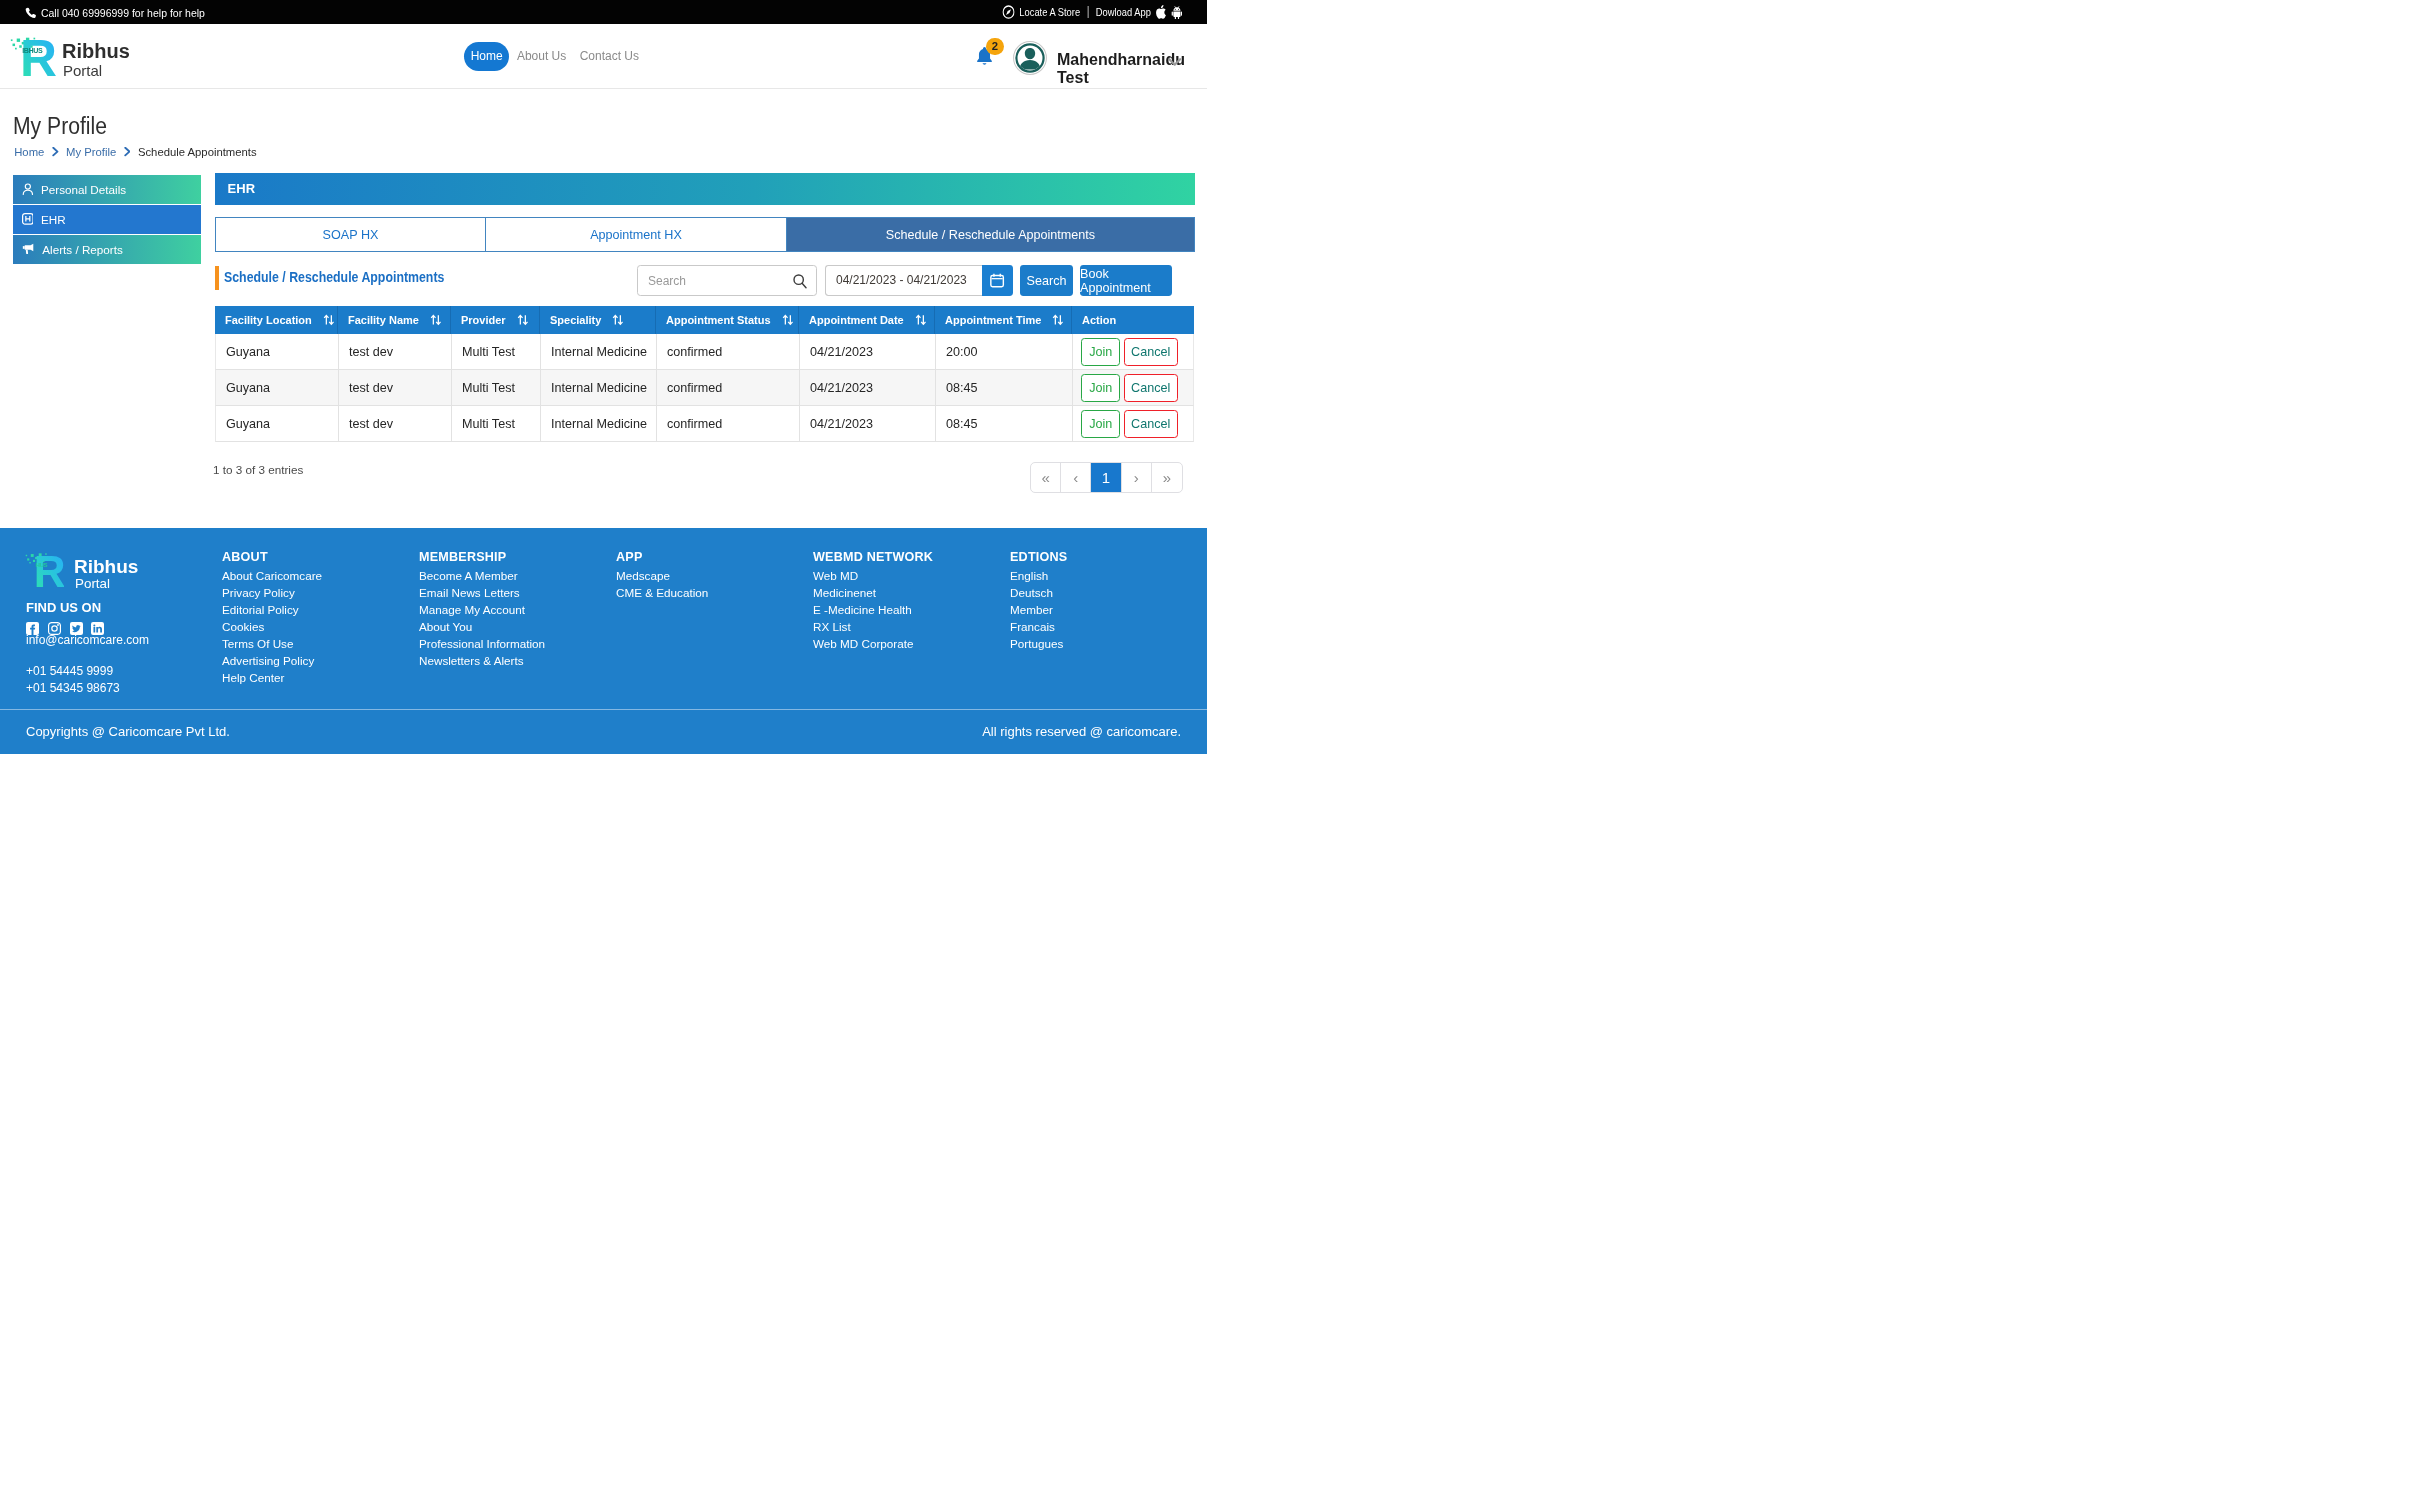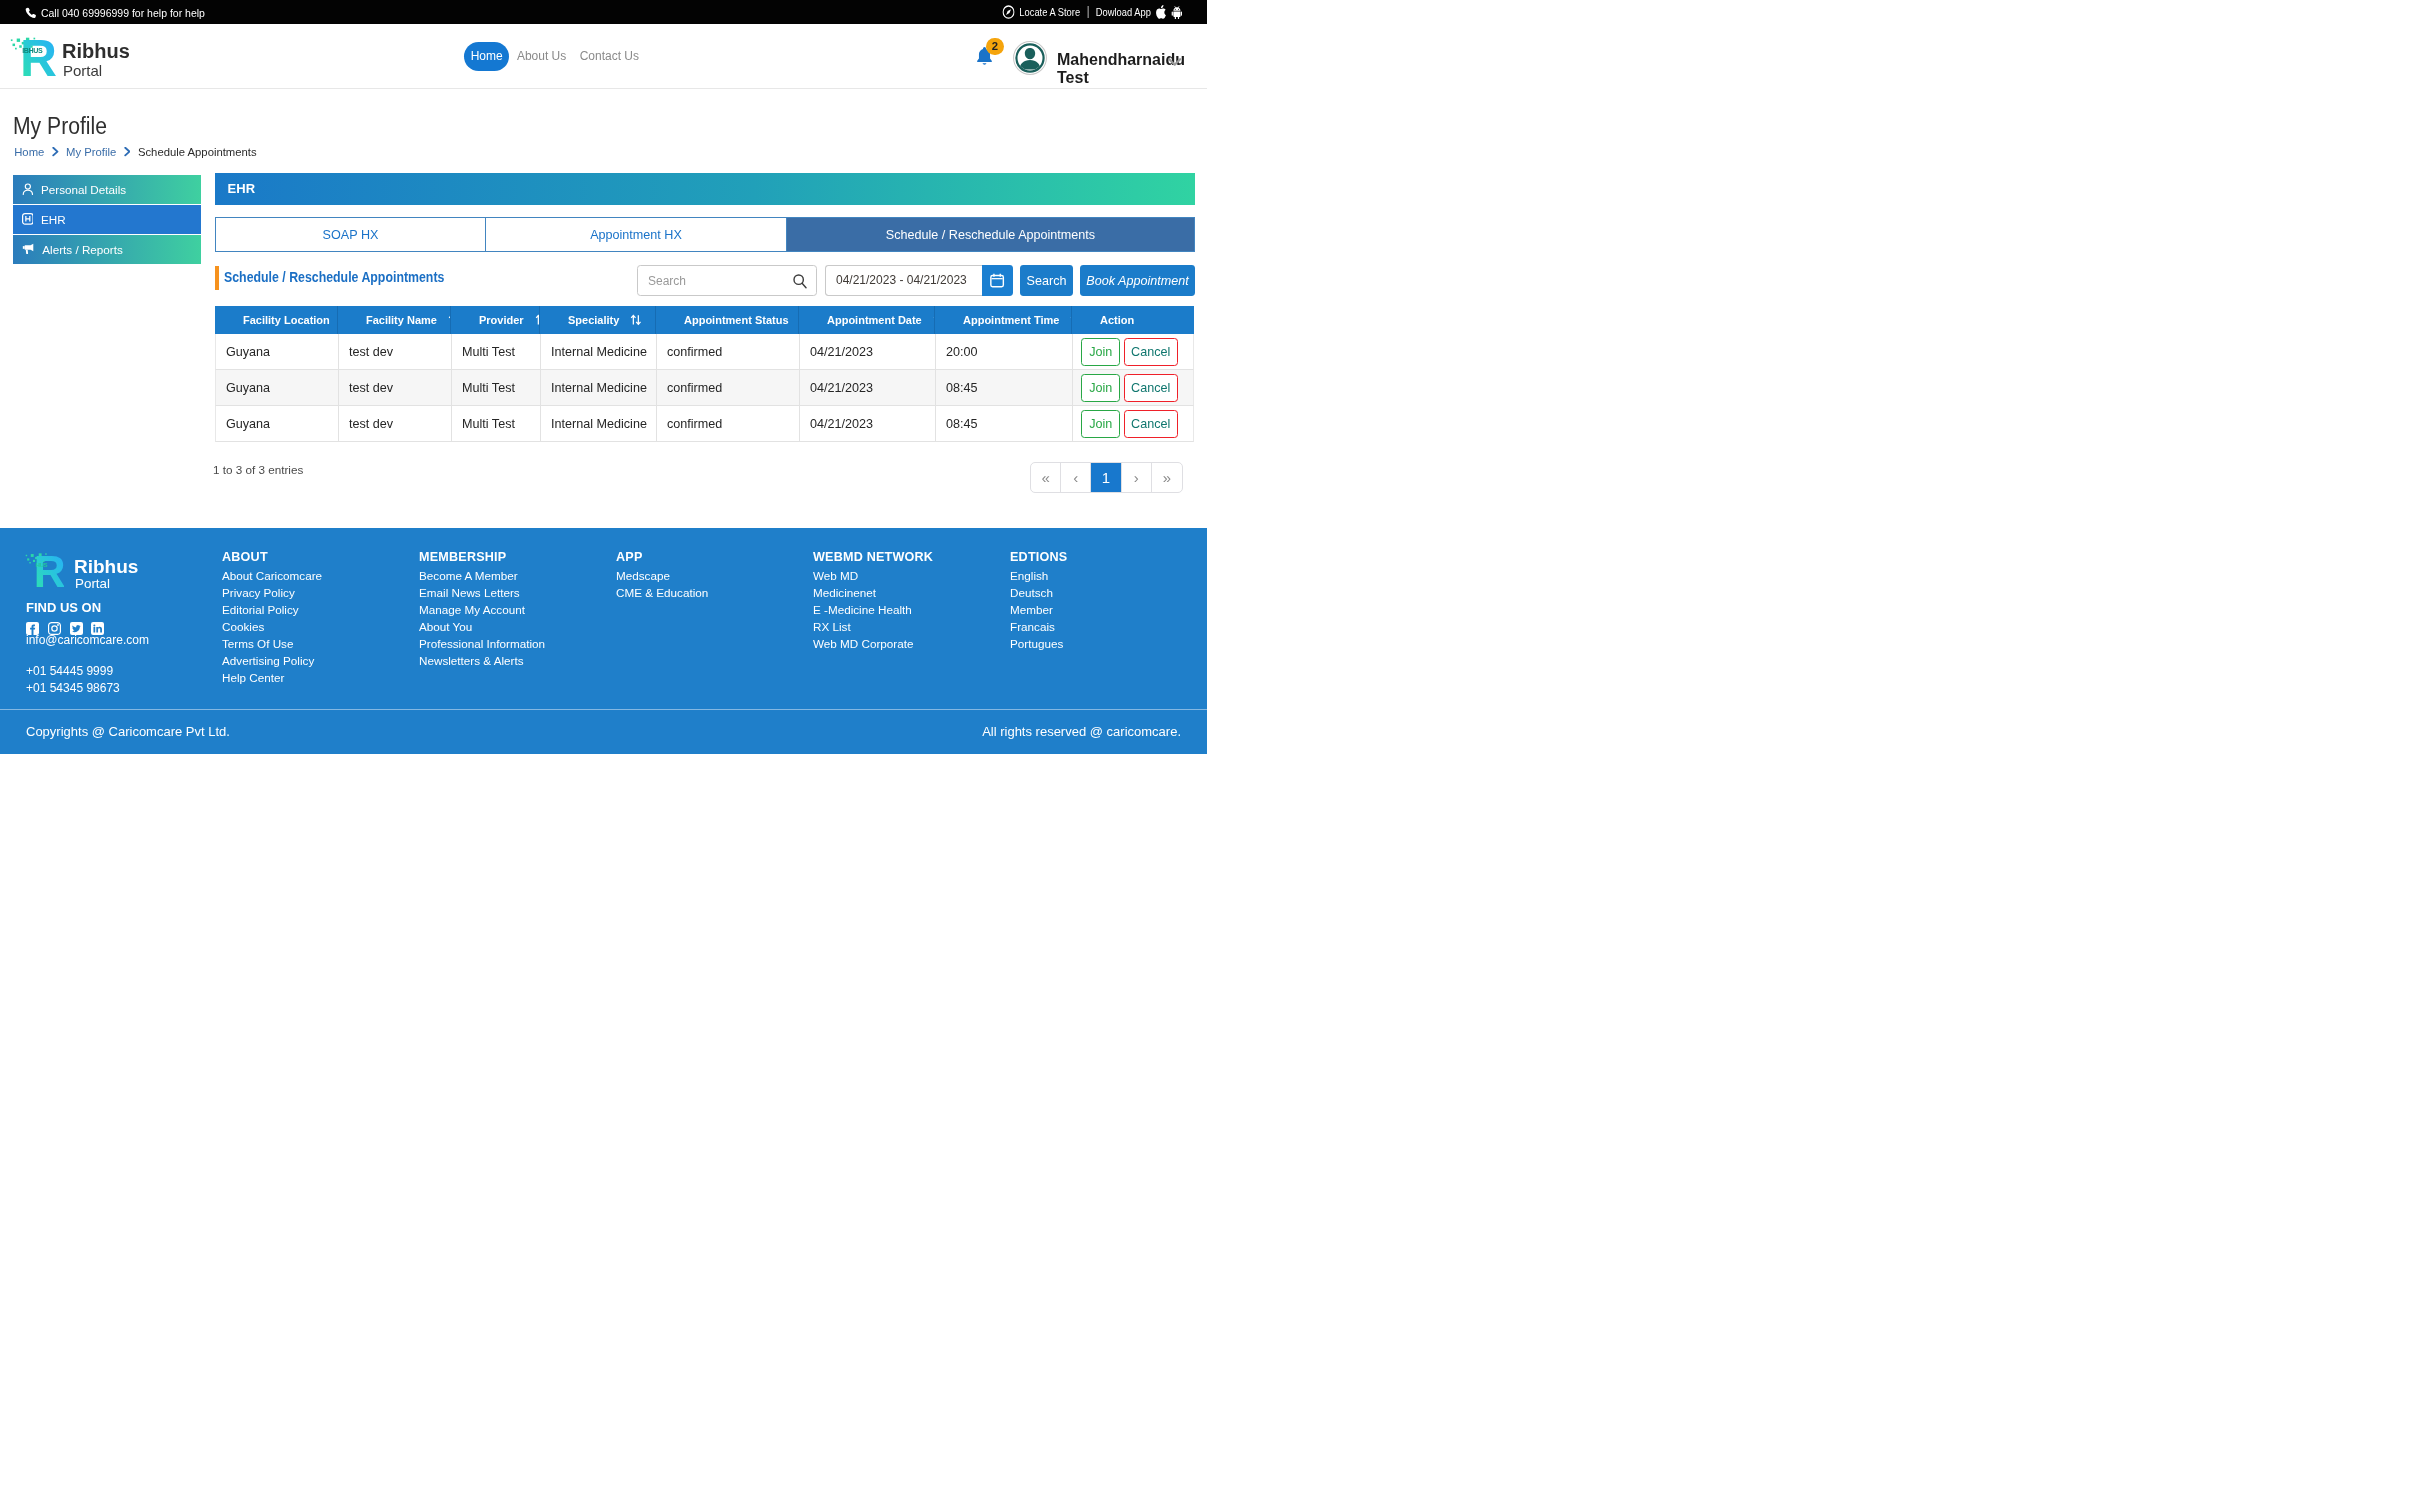--- a/index.html
+++ b/index.html
@@ -54,26 +54,26 @@
 .obar { position:absolute; left:0; top:0.8px; width:3.8px; height:24px; background:#f6921e; }
 .sectitle { position:absolute; left:9.2px; top:4.2px; font-size:14.2px; font-weight:bold; color:#1b6fc4; transform:scaleX(0.87); transform-origin:left center; white-space:nowrap; }
 .search { position:absolute; left:422px; top:0; width:180px; height:31px; border:0.8px solid #c9c9c9; border-radius:3.4px; background:#fff; }
 .search .ph { position:absolute; left:10px; top:8px; font-size:12px; color:#999; }
 .search svg { position:absolute; right:9.2px; top:7.5px; }
 .dgroup { position:absolute; left:610px; top:0; width:188px; height:31px; }
 .dinput { position:absolute; left:0; top:0; width:157px; height:31px; border:0.8px solid #c9c9c9; border-right:none; border-radius:3.4px 0 0 3.4px; background:#fff; font-size:12px; color:#3f3a36; line-height:29px; padding-left:10px; }
 .dbtn { position:absolute; left:157px; top:0; width:31px; height:31px; background:#1b7fd1; border-radius:0 3.4px 3.4px 0; display:flex; align-items:center; justify-content:center; }
 .btn { position:absolute; top:0; height:31px; background:#1b7cca; border-radius:3.4px; color:#fff; font-size:12.6px; display:flex; align-items:center; justify-content:center; }
 .btn.bsearch { left:805px; width:53px; }
-.btn.bbook { left:865px; width:115px;font-style:italic; }
+.btn.bbook { left:865px; width:92px; }
 
 
 .tbl { position:absolute; left:0; top:133px; width:979px; }
 .thead { display:flex; background:#1b7cca; color:#fff; height:28px; font-size:11px; font-weight:bold; white-space:nowrap; }
-.th { display:flex; align-items:center; padding-left:28px; overflow:hidden; border-right:0.8px solid rgba(0,40,80,0.18); }
+.th { display:flex; align-items:center; padding-left:10px; overflow:hidden; border-right:0.8px solid rgba(0,40,80,0.18); }
 .sort { margin-left:11px; flex:0 0 auto; }
 .trow { display:flex; height:36px; border-bottom:0.8px solid #e2e2e2; border-left:0.8px solid #e8e8e8; border-right:0.8px solid #e8e8e8; background:#fff; }
 .trow.alt { background:#f6f6f6; }
 .td { font-size:12.6px; color:#262626; display:flex; align-items:center; padding-left:10px; border-right:0.8px solid #e2e2e2; }
 .td:last-child { border-right:none; }
 .c1 { width:123px; } .c2 { width:113px; } .c3 { width:89px; } .c4 { width:116px; }
 .c5 { width:143px; } .c6 { width:136px; } .c7 { width:137px; } .c8 { flex:1; }
 .jbtn { width:39px; height:28px; border:0.8px solid #28a745; color:#28a745; border-radius:3.4px; background:#fff; font-size:12.6px; display:flex; align-items:center; justify-content:center; margin-left:-1.7px; margin-top:1.7px; }
 .cbtn { width:54px; height:28px; border:0.8px solid #ef2029; color:#0f766e; border-radius:3.4px; background:#fff; font-size:12.6px; display:flex; align-items:center; justify-content:center; margin-left:3.4px; margin-top:1.7px; }
 

